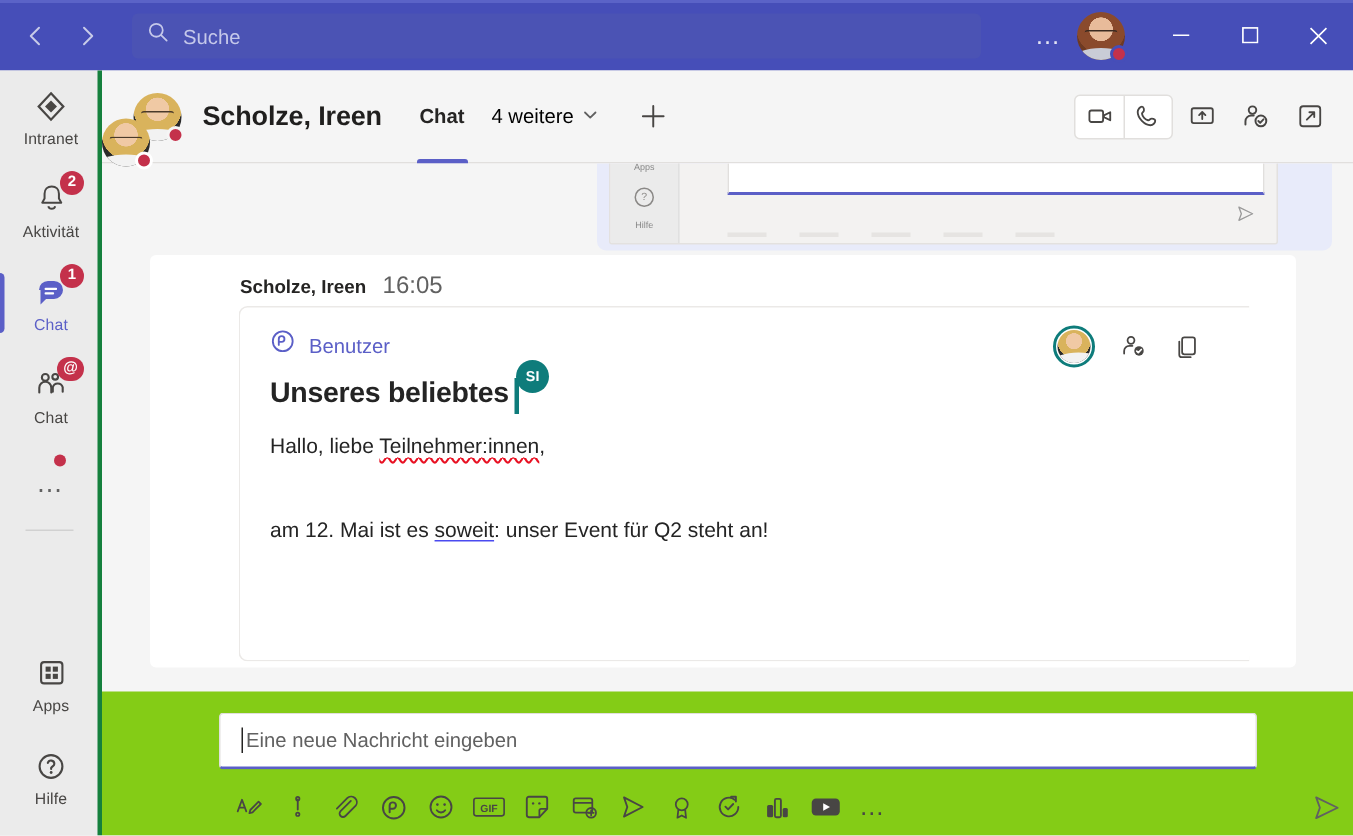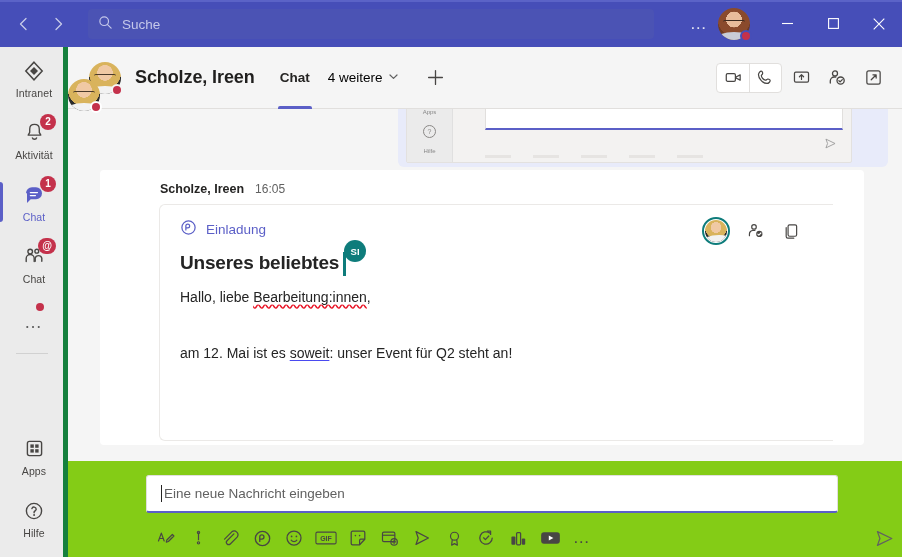--- a/index.html
+++ b/index.html
@@ -67,21 +67,21 @@
   }
   .wbtn {
     width: 46px; height: 47px; display: flex; align-items: center; justify-content: center;
     color: #ffffff; cursor: pointer;
   }
   .wbtn svg { display: block; }
 
   
   .rail {
     position: absolute; left: 0; top: 47px; width: 68px; height: 510px;
-    background: #ebebeb; border-right: 5px solid #15803d;
+    background: #ebebeb; border-right: 3px solid #15803d;
   }
   .rail-item {
     position: relative; width: 68px; height: 62px;
     display: flex; flex-direction: column; align-items: center; justify-content: center;
     cursor: pointer; color: #484644;
   }
   .rail-item .ico { position: relative; width: 26px; height: 26px; display: flex; align-items: center; justify-content: center; }
   .rail-item .lbl { font-size: 10.5px; margin-top: 3px; letter-spacing: .1px; }
   .rail-item.active { color: #5b5fc7; }
   .rail-item.active::before {
@@ -199,21 +199,21 @@
     content: ""; position: absolute; left: 5px; top: 12px; width: 22px; height: 6px;
     border-top: 1.6px solid #4a3a2a; border-radius: 2px;
   }
   .msg-avatar .face3::after {
     content: ""; position: absolute; left: -3px; bottom: -7px; width: 38px; height: 15px;
     background: #f2f2f2; border-radius: 50% 50% 0 0;
   }
   .msg-avatar .presence-dot { border-color: #ffffff; }
   .msg-meta { position: absolute; left: 160px; top: 182px; display: flex; align-items: baseline; gap: 11px; }
   .msg-author { font-size: 12.5px; font-weight: bold; color: #252423; }
-  .msg-time { font-size: 12px; color: #616161; }
+  .msg-time { font-size: 16px; color: #616161; }
 
   
   .loop-card {
     position: absolute; left: 159px; top: 204px; width: 674px; height: 237px;
     background: #ffffff; border: 1px solid #ebe9e7; border-radius: 6px 0 0 6px;
     border-right: none;
   }
   .loop-head { position: absolute; left: 20px; top: 14px; display: flex; align-items: center; gap: 9px; cursor: pointer; }
   .loop-head .lbl { font-size: 13.5px; color: #5b5fc7; }
   .loop-actions { position: absolute; right: 32px; top: 12px; display: flex; align-items: center; gap: 16px; }
@@ -518,21 +518,21 @@
   </div>
 
   <div class="loop-card">
     <div class="loop-head">
       <span>
         <svg width="17" height="17" viewBox="0 0 18 18">
             <circle cx="9" cy="9" r="7" fill="none" stroke="#5b5fc7" stroke-width="1.3"></circle>
             <path d="M6.2 11.6V7.4a2 2 0 0 1 4 0c0 1.1-.9 2-2 2H6.2" fill="none" stroke="#5b5fc7" stroke-width="1.3" stroke-linecap="round" stroke-linejoin="round"></path>
           </svg>
       </span>
-      <span class="lbl">Einladung</span>
+      <span class="lbl">Benutzer</span>
     </div>
 
     <div class="loop-actions">
       <div class="collab-av">
         <div class="face4"></div>
       </div>
       <div class="loop-ico">
         <svg width="20" height="20" viewBox="0 0 21 21">
             <circle cx="8.4" cy="6.2" r="2.4" fill="none" stroke="currentColor" stroke-width="1.25"></circle>
             <path d="M3.6 15.4v-1.8A3.6 3.6 0 0 1 7.2 10h2.2" fill="none" stroke="currentColor" stroke-width="1.25" stroke-linecap="round"></path>
@@ -549,21 +549,21 @@
     </div>
   </div>
 
   <div class="doc-title">
     <span>Unseres beliebtes</span>
     <span class="cursor-caret"></span>
     <span class="cursor-pill">SI</span>
   </div>
 
   <div class="doc-p p1">
-    <span>Hallo, liebe </span><span class="sp-red">Bearbeitung:innen</span><span>,</span>
+    <span>Hallo, liebe </span><span class="sp-red">Teilnehmer:innen</span><span>,</span>
   </div>
 
   <div class="doc-p p2">
     <span>am 12. Mai ist es </span><span class="sp-blue">soweit</span><span>: unser Event für Q2 steht an!</span>
   </div>
 
 
   <div class="composer-wrap">
     <div class="composer">
       <div class="caret"></div>

